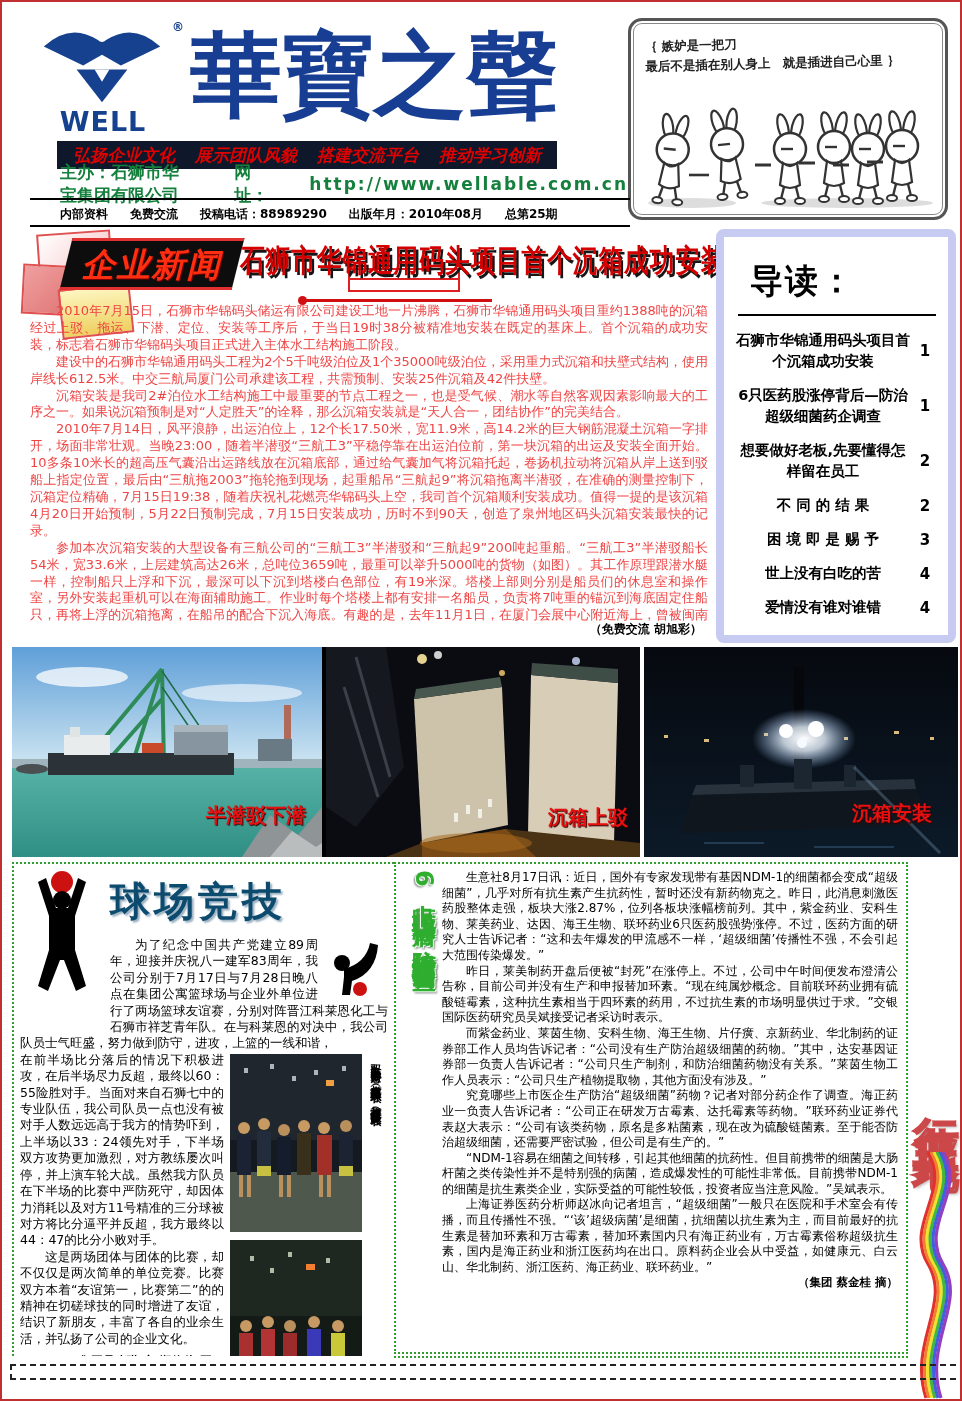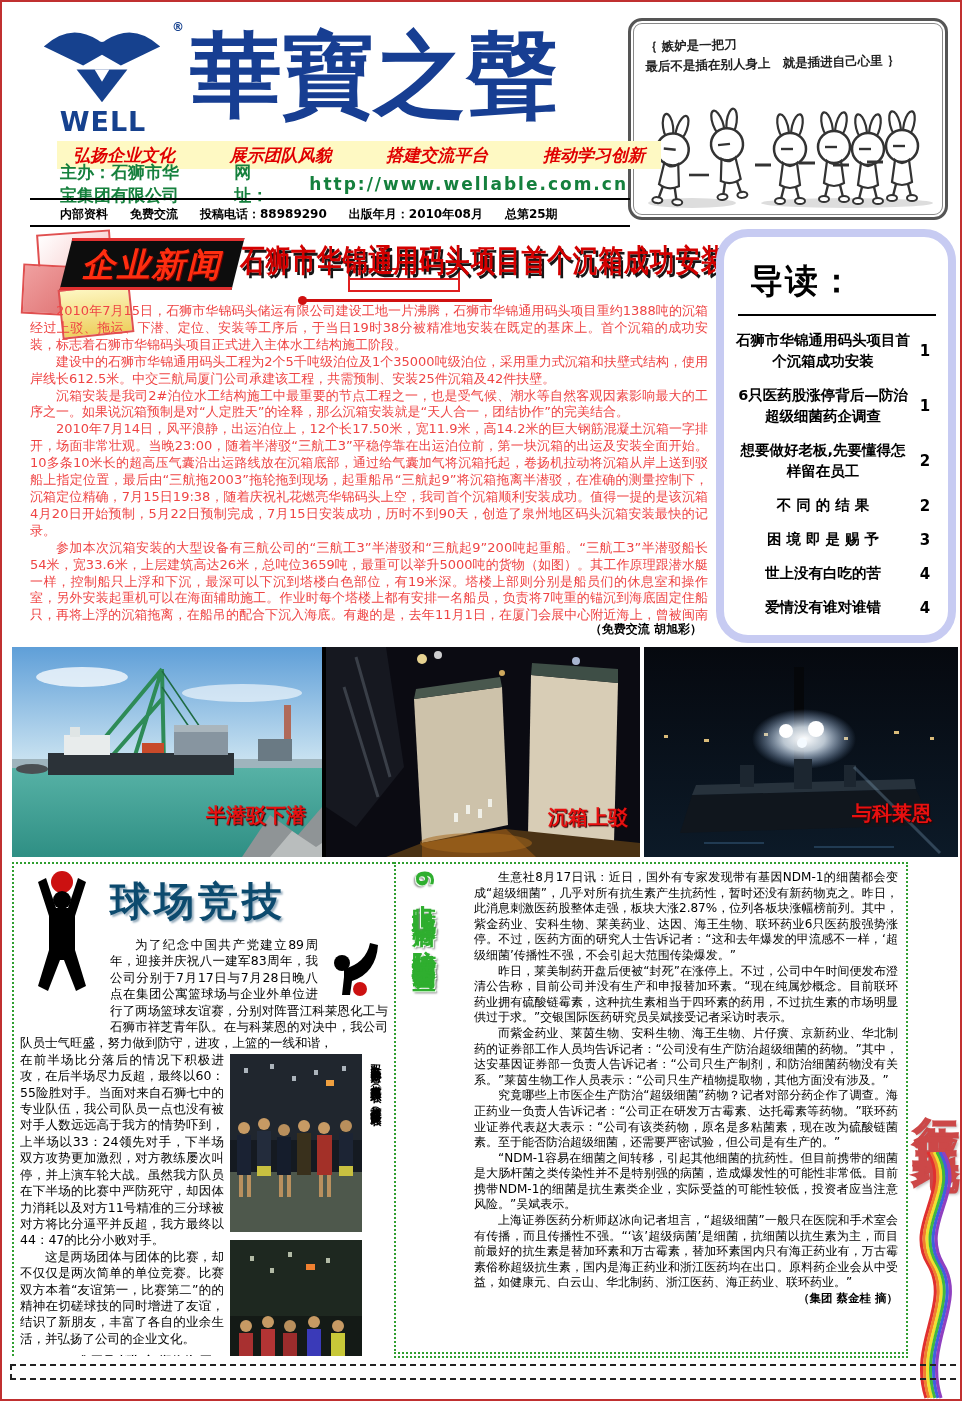--- a/index.html
+++ b/index.html
@@ -10,21 +10,21 @@
   .abs { position:absolute; }
 
   
   .logo-box { left:26px; top:20px; width:150px; height:112px; }
   .logo-eagle { width:148px; height:82px; display:block; }
   .logo-reg { position:absolute; right:-6px; top:-2px; font-size:12px; color:#16418e; font-weight:bold; }
   .logo-text { font-size:27px; font-weight:bold; color:#16418e; letter-spacing:1px; margin-top:2px; text-align:center; }
   .paper-title { left:188px; top:14px; width:444px; height:118px; display:flex; justify-content:space-between;
                  align-items:center; font-size:92px; font-weight:bold; color:#173e92; line-height:1;
                  font-family:"DejaVu Serif", serif; }
-  .slogan-bar { left:55px; top:139px; width:604px; height:28px; background:#fef9c3;
+  .slogan-bar { left:55px; top:139px; width:500px; height:28px; background:#0f172a;
                 display:flex; justify-content:space-between; align-items:center; padding:0 16px; }
   .slogan-bar span { color:#e00000; font-weight:bold; font-style:italic; font-size:17px; }
   .pub-line { left:58px; top:170px; width:568px; height:24px; display:flex; gap:41px;
               font-weight:bold; font-size:17px; color:#15803d; align-items:center; }
   .pub-line .url { letter-spacing:2px; }
   .rule { background:#000; height:2px; }
   .rule1 { left:28px; top:196px; width:600px; }
   .info-line { left:58px; top:201px; width:568px; height:22px; display:flex; gap:22px;
                font-weight:bold; font-size:12px; align-items:center; }
   .rule2 { left:28px; top:223px; width:600px; }
@@ -53,21 +53,21 @@
   .headline span { display:inline-block; white-space:nowrap; transform:scaleX(0.8); transform-origin:left center;
                    font-size:31px; font-weight:bold; color:#d40000; text-shadow:3px 3px 0 #161616; letter-spacing:1px; }
 
   
   .article { left:28px; top:301px; width:678px; height:318px; overflow:hidden;
              font-size:13px; line-height:16.9px; text-align:justify; color:#ef4444; font-weight:500; }
   .article p { text-indent:2em; }
   .article-byline { left:28px; top:619px; width:678px; text-align:right; font-size:12px; font-weight:bold; padding-right:6px; }
 
   
-  .guide { left:714px; top:227px; width:240px; height:414px; border:8px solid #c7cbf2; border-radius:32px; background:#fff; }
+  .guide { left:714px; top:227px; width:240px; height:414px; border:8px solid #c7cbf2; border-radius:8px; background:#fff; }
   .guide-title { margin:22px 0 0 26px; font-size:33px; font-weight:bold; letter-spacing:2px; }
   .guide-hr { margin:10px auto 0 14px; width:198px; height:2px; background:#000; }
   .guide-list { margin:14px 10px 0 10px; }
   .guide-item { display:flex; align-items:center; margin-bottom:13px; }
   .guide-item .gi-title { flex:1; text-align:center; font-size:14.5px; font-weight:bold; line-height:1.45; }
   .guide-item .gi-page { width:26px; text-align:center; font-size:15px; font-weight:bold; }
 
   
   .photo { overflow:hidden; background:#000; }
   .photo1 { left:10px;  top:645px; width:328px; height:210px; }
@@ -89,21 +89,21 @@
   .bb-photos .row { display:flex; }
   .bb-vcap { writing-mode:vertical-rl; font-size:11px; font-weight:bold; line-height:1.2; width:20px; height:420px;
              letter-spacing:1px; padding-top:2px; }
   .bb-img { display:block; margin-bottom:8px; }
   .bb-byline { text-align:right; font-size:12px; font-weight:bold; padding:6px 4px 0 0; }
 
   .med-box { left:392px; top:860px; width:514px; height:492px; border:2px dotted #2f9e2f; background:#fff; display:flex; }
   .med-vtitle { width:42px; writing-mode:vertical-rl; font-size:24px; font-weight:bold; color:#2fae2f;
                 text-shadow:1px 1px 0 #eaffea, 2px 2px 2px #8a8a8a; letter-spacing:2px; padding:6px 2px 0 0; line-height:1; }
   .med-text { flex:1; padding:6px 8px 4px 4px; font-size:12px; line-height:15.6px; text-align:justify; overflow:hidden; }
-  .med-text p { text-indent:2em;margin-left:32px; }
+  .med-text p { text-indent:2em; }
   .med-byline { text-align:right; font-size:11.5px; font-weight:bold; }
 
   .industry-title { left:904px; top:1080px; writing-mode:vertical-rl; font-size:45px; font-weight:bold;
                     color:#85d9f5; -webkit-text-stroke:2px #cc4848; letter-spacing:10px;
                     text-shadow:2px 2px 3px #bbb; }
   .ribbon { left:898px; top:1150px; }
 
   .dash1 { left:8px; top:1362px; width:946px; border-top:2px dashed #222; }
   .dash2 { left:8px; top:1376px; width:946px; border-top:2px dashed #222; }
   .dash-left { left:8px; top:1362px; height:16px; border-left:2px dashed #222; }
@@ -345,21 +345,21 @@
       <polygon points="48,148 272,142 288,178 36,186" fill="#10161d"></polygon>
       <polygon points="48,148 272,142 270,132 52,138" fill="#27323c"></polygon>
       <g fill="#1c2630">
           <rect x="96" y="118" width="14" height="22"></rect>
           <rect x="150" y="112" width="18" height="30"></rect>
           <rect x="200" y="118" width="12" height="22"></rect>
         </g>
       <path d="M60,196 h60 M170,200 h80" stroke="#2b4a66" stroke-width="2" opacity="0.7"></path>
       <path d="M210,120 L296,206" stroke="#9fc8e8" stroke-width="3" opacity="0.25"></path>
     </svg>
-    <figcaption class="photo-caption pc3">与科莱恩</figcaption>
+    <figcaption class="photo-caption pc3">沉箱安装</figcaption>
   </figure>
 
   <section class="abs bball-box">
     <svg class="sil1" viewBox="0 0 84 150">
       <circle cx="42" cy="12" r="11" fill="#cc1111"></circle>
       <circle cx="42" cy="30" r="9" fill="#000"></circle>
       <path d="M26,8 L36,38 L48,38 L58,8 L66,12 L55,46 L55,80 L66,116 L56,121 L44,90 L40,90 L28,121 L18,116 L29,80 L29,46 L18,12 Z" fill="#000"></path>
     </svg>
     <div class="bb-title">球场竞技</div>
     <div class="bb-text">

